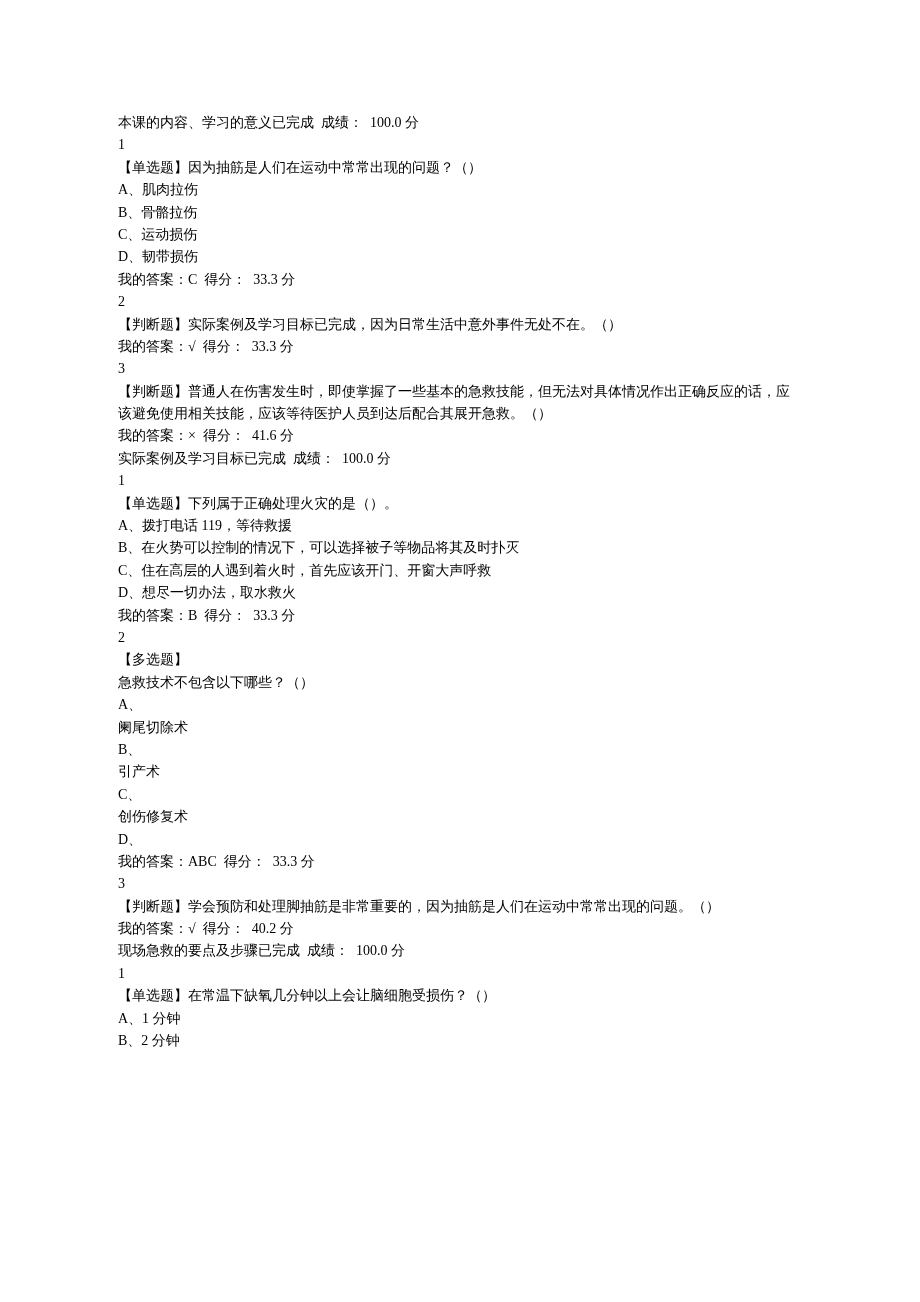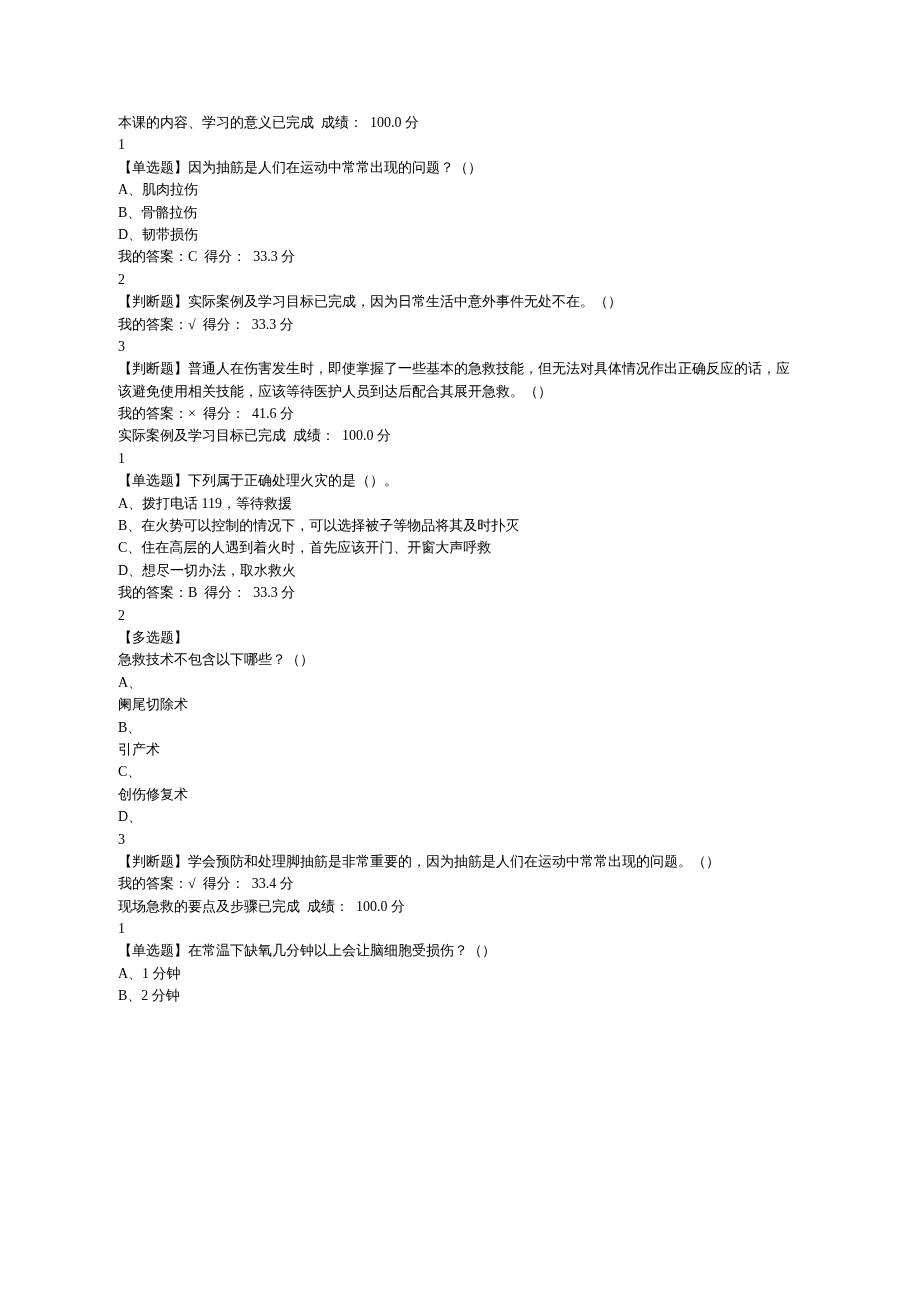--- a/index.html
+++ b/index.html
@@ -26,20 +26,21 @@
 <body>
 
 <div class="page">
 
   <div class="line">本课的内容、学习的意义已完成  成绩：  100.0 分</div>
 
   <div class="line">1</div>
   <div class="line">【单选题】因为抽筋是人们在运动中常常出现的问题？（）</div>
   <div class="line">A、肌肉拉伤</div>
   <div class="line">B、骨骼拉伤</div>
+  <div class="line">C、运动损伤</div>
   <div class="line">D、韧带损伤</div>
   <div class="line">我的答案：C  得分：  33.3 分</div>
 
   <div class="line">2</div>
   <div class="line">【判断题】实际案例及学习目标已完成，因为日常生活中意外事件无处不在。（）</div>
   <div class="line">我的答案：√  得分：  33.3 分</div>
 
   <div class="line">3</div>
   <div class="line">【判断题】普通人在伤害发生时，即使掌握了一些基本的急救技能，但无法对具体情况作出正确反应的话，应该避免使用相关技能，应该等待医护人员到达后配合其展开急救。（）</div>
   <div class="line">我的答案：×  得分：  41.6 分</div>
@@ -57,24 +58,25 @@
   <div class="line">2</div>
   <div class="line">【多选题】</div>
   <div class="line">急救技术不包含以下哪些？（）</div>
   <div class="line">A、</div>
   <div class="line">阑尾切除术</div>
   <div class="line">B、</div>
   <div class="line">引产术</div>
   <div class="line">C、</div>
   <div class="line">创伤修复术</div>
   <div class="line">D、</div>
+  <div class="line">我的答案：ABC  得分：  33.3 分</div>
 
   <div class="line">3</div>
   <div class="line">【判断题】学会预防和处理脚抽筋是非常重要的，因为抽筋是人们在运动中常常出现的问题。（）</div>
-  <div class="line">我的答案：√  得分：  33.4 分</div>
+  <div class="line">我的答案：√  得分：  40.2 分</div>
 
   <div class="line">现场急救的要点及步骤已完成  成绩：  100.0 分</div>
 
   <div class="line">1</div>
   <div class="line">【单选题】在常温下缺氧几分钟以上会让脑细胞受损伤？（）</div>
   <div class="line">A、1 分钟</div>
   <div class="line">B、2 分钟</div>
 
 </div>
 

